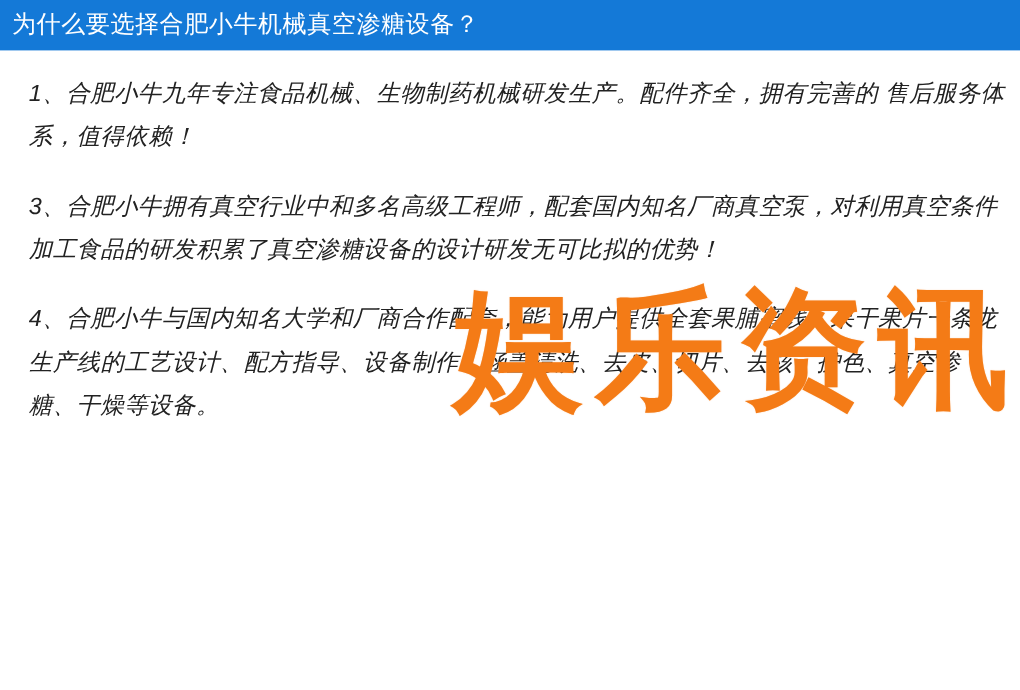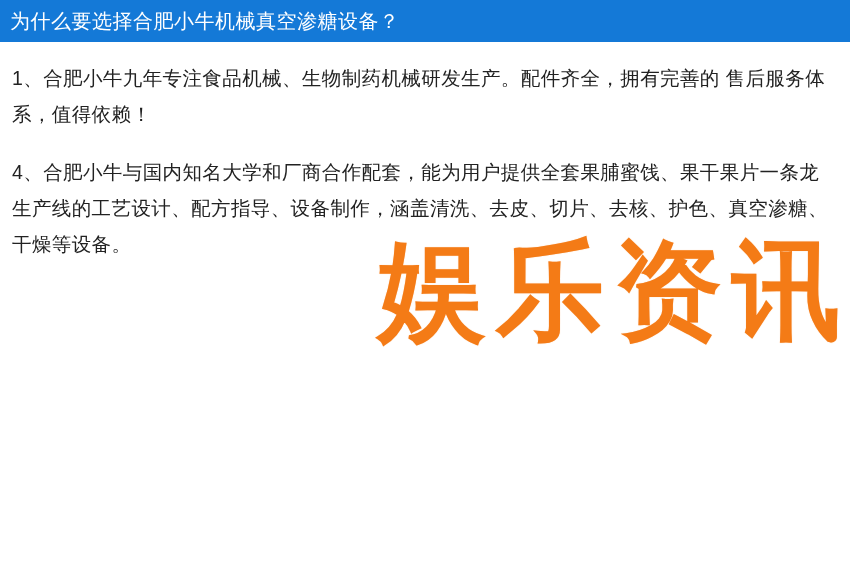--- a/index.html
+++ b/index.html
@@ -47,24 +47,25 @@
     top: 42px;
     width: 850px;
     height: 533px;
     box-sizing: border-box;
     padding: 18px 12px 0 12px;
   }
   .para {
     font-size: 19.5px;
     line-height: 36px;
     color: #222222;
-    margin: 0 0 22px 0;
+    margin: 0 0 22px 12px;
     font-family: "Liberation Sans", sans-serif;
     text-align: left;
     letter-spacing: 0.4px;
+    font-style: italic;
   }
   .watermark {
     position: absolute;
     left: 0;
     top: 232px;
     width: 850px;
     text-align: right;
     font-size: 108px;
     line-height: 118px;
     color: #f47b16;
@@ -80,18 +81,19 @@
 <body>
 
 <div id="page">
 
   <div class="title-bar">
     <div class="title-text">为什么要选择合肥小牛机械真空渗糖设备？</div>
   </div>
 
   <div class="body-area">
     <p class="para">1、合肥小牛九年专注食品机械、生物制药机械研发生产。配件齐全，拥有完善的 售后服务体系，值得依赖！</p>
+    <p class="para">3、合肥小牛拥有真空行业中和多名高级工程师，配套国内知名厂商真空泵，对利用真空条件加工食品的研发积累了真空渗糖设备的设计研发无可比拟的优势！</p>
     <p class="para">4、合肥小牛与国内知名大学和厂商合作配套，能为用户提供全套果脯蜜饯、果干果片一条龙生产线的工艺设计、配方指导、设备制作，涵盖清洗、去皮、切片、去核、护色、真空渗糖、干燥等设备。</p>
   </div>
 
   <div class="watermark">娱乐资讯</div>
 
 </div>
 
 </body></html>

